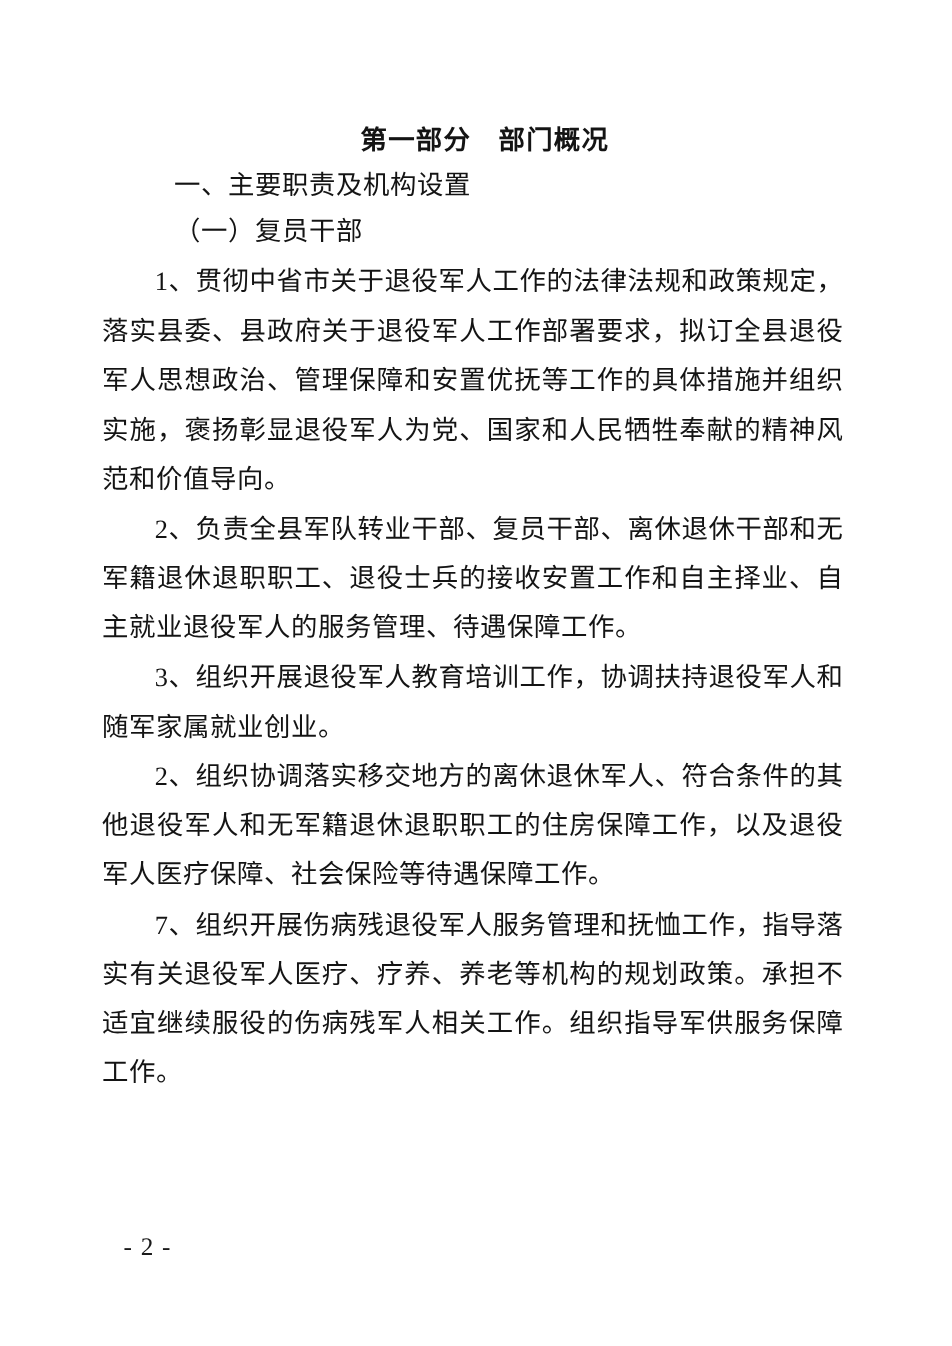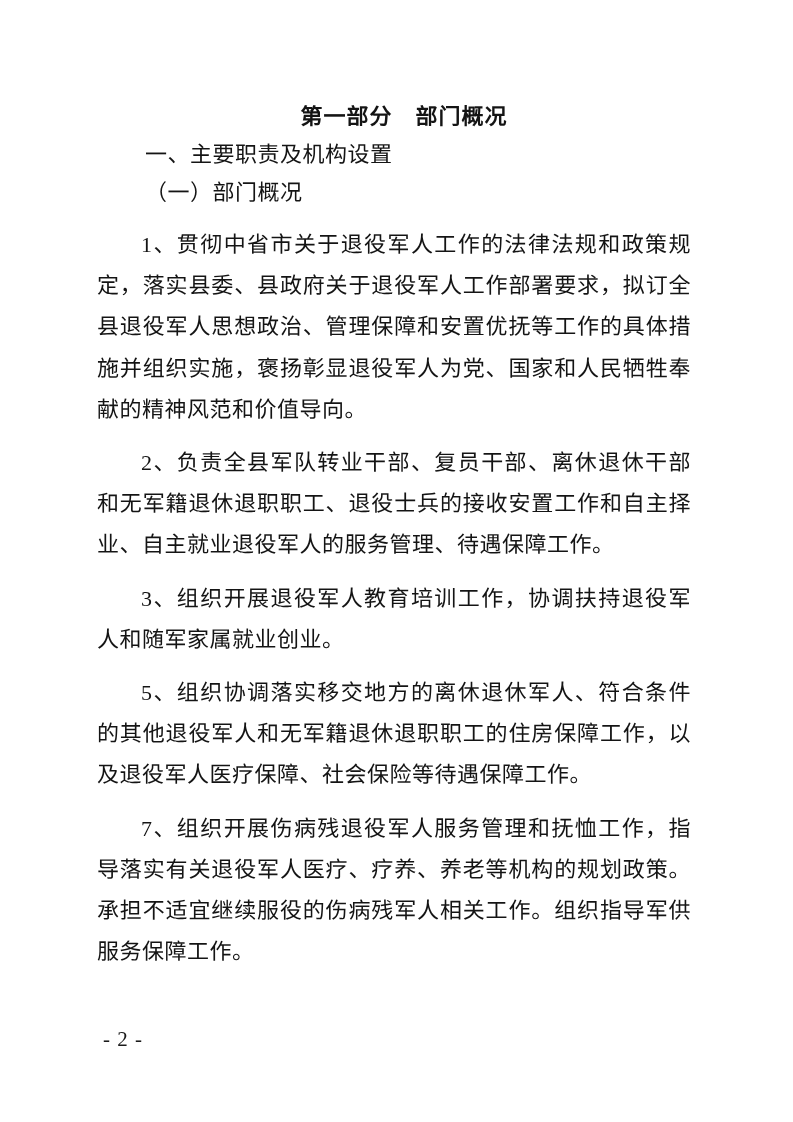--- a/index.html
+++ b/index.html
@@ -37,21 +37,21 @@
     padding-left: 60px;
     font-size: 22px;
     font-weight: normal;
     line-height: 38px;
     letter-spacing: 0.5px;
   }
   .body-text {
     margin-top: 2px;
   }
   .body-text p {
-    margin: 12px;
+    margin: 0;
     font-size: 22px;
     line-height: 41.2px;
     text-indent: 44px;
     text-align: justify;
     text-justify: inter-ideograph;
     letter-spacing: 0.5px;
   }
   .page-number {
     position: absolute;
     left: 103px;
@@ -61,23 +61,23 @@
     color: #1a1a1a;
   }
 </style>
 </head>
 <body>
 
 <div class="page">
   <div class="content">
     <h1 class="doc-title">第一部分　部门概况</h1>
     <h2 class="h-section">一、主要职责及机构设置</h2>
-    <h3 class="h-subsection">（一）部门概况</h3>
+    <h3 class="h-subsection">（一）复员干部</h3>
     <div class="body-text">
       <p>1、贯彻中省市关于退役军人工作的法律法规和政策规定，落实县委、县政府关于退役军人工作部署要求，拟订全县退役军人思想政治、管理保障和安置优抚等工作的具体措施并组织实施，褒扬彰显退役军人为党、国家和人民牺牲奉献的精神风范和价值导向。</p>
       <p>2、负责全县军队转业干部、复员干部、离休退休干部和无军籍退休退职职工、退役士兵的接收安置工作和自主择业、自主就业退役军人的服务管理、待遇保障工作。</p>
       <p>3、组织开展退役军人教育培训工作，协调扶持退役军人和随军家属就业创业。</p>
-      <p>5、组织协调落实移交地方的离休退休军人、符合条件的其他退役军人和无军籍退休退职职工的住房保障工作，以及退役军人医疗保障、社会保险等待遇保障工作。</p>
+      <p>2、组织协调落实移交地方的离休退休军人、符合条件的其他退役军人和无军籍退休退职职工的住房保障工作，以及退役军人医疗保障、社会保险等待遇保障工作。</p>
       <p>7、组织开展伤病残退役军人服务管理和抚恤工作，指导落实有关退役军人医疗、疗养、养老等机构的规划政策。承担不适宜继续服役的伤病残军人相关工作。组织指导军供服务保障工作。</p>
     </div>
   </div>
   <div class="page-number">- 2 -</div>
 </div>
 
 </body></html>

